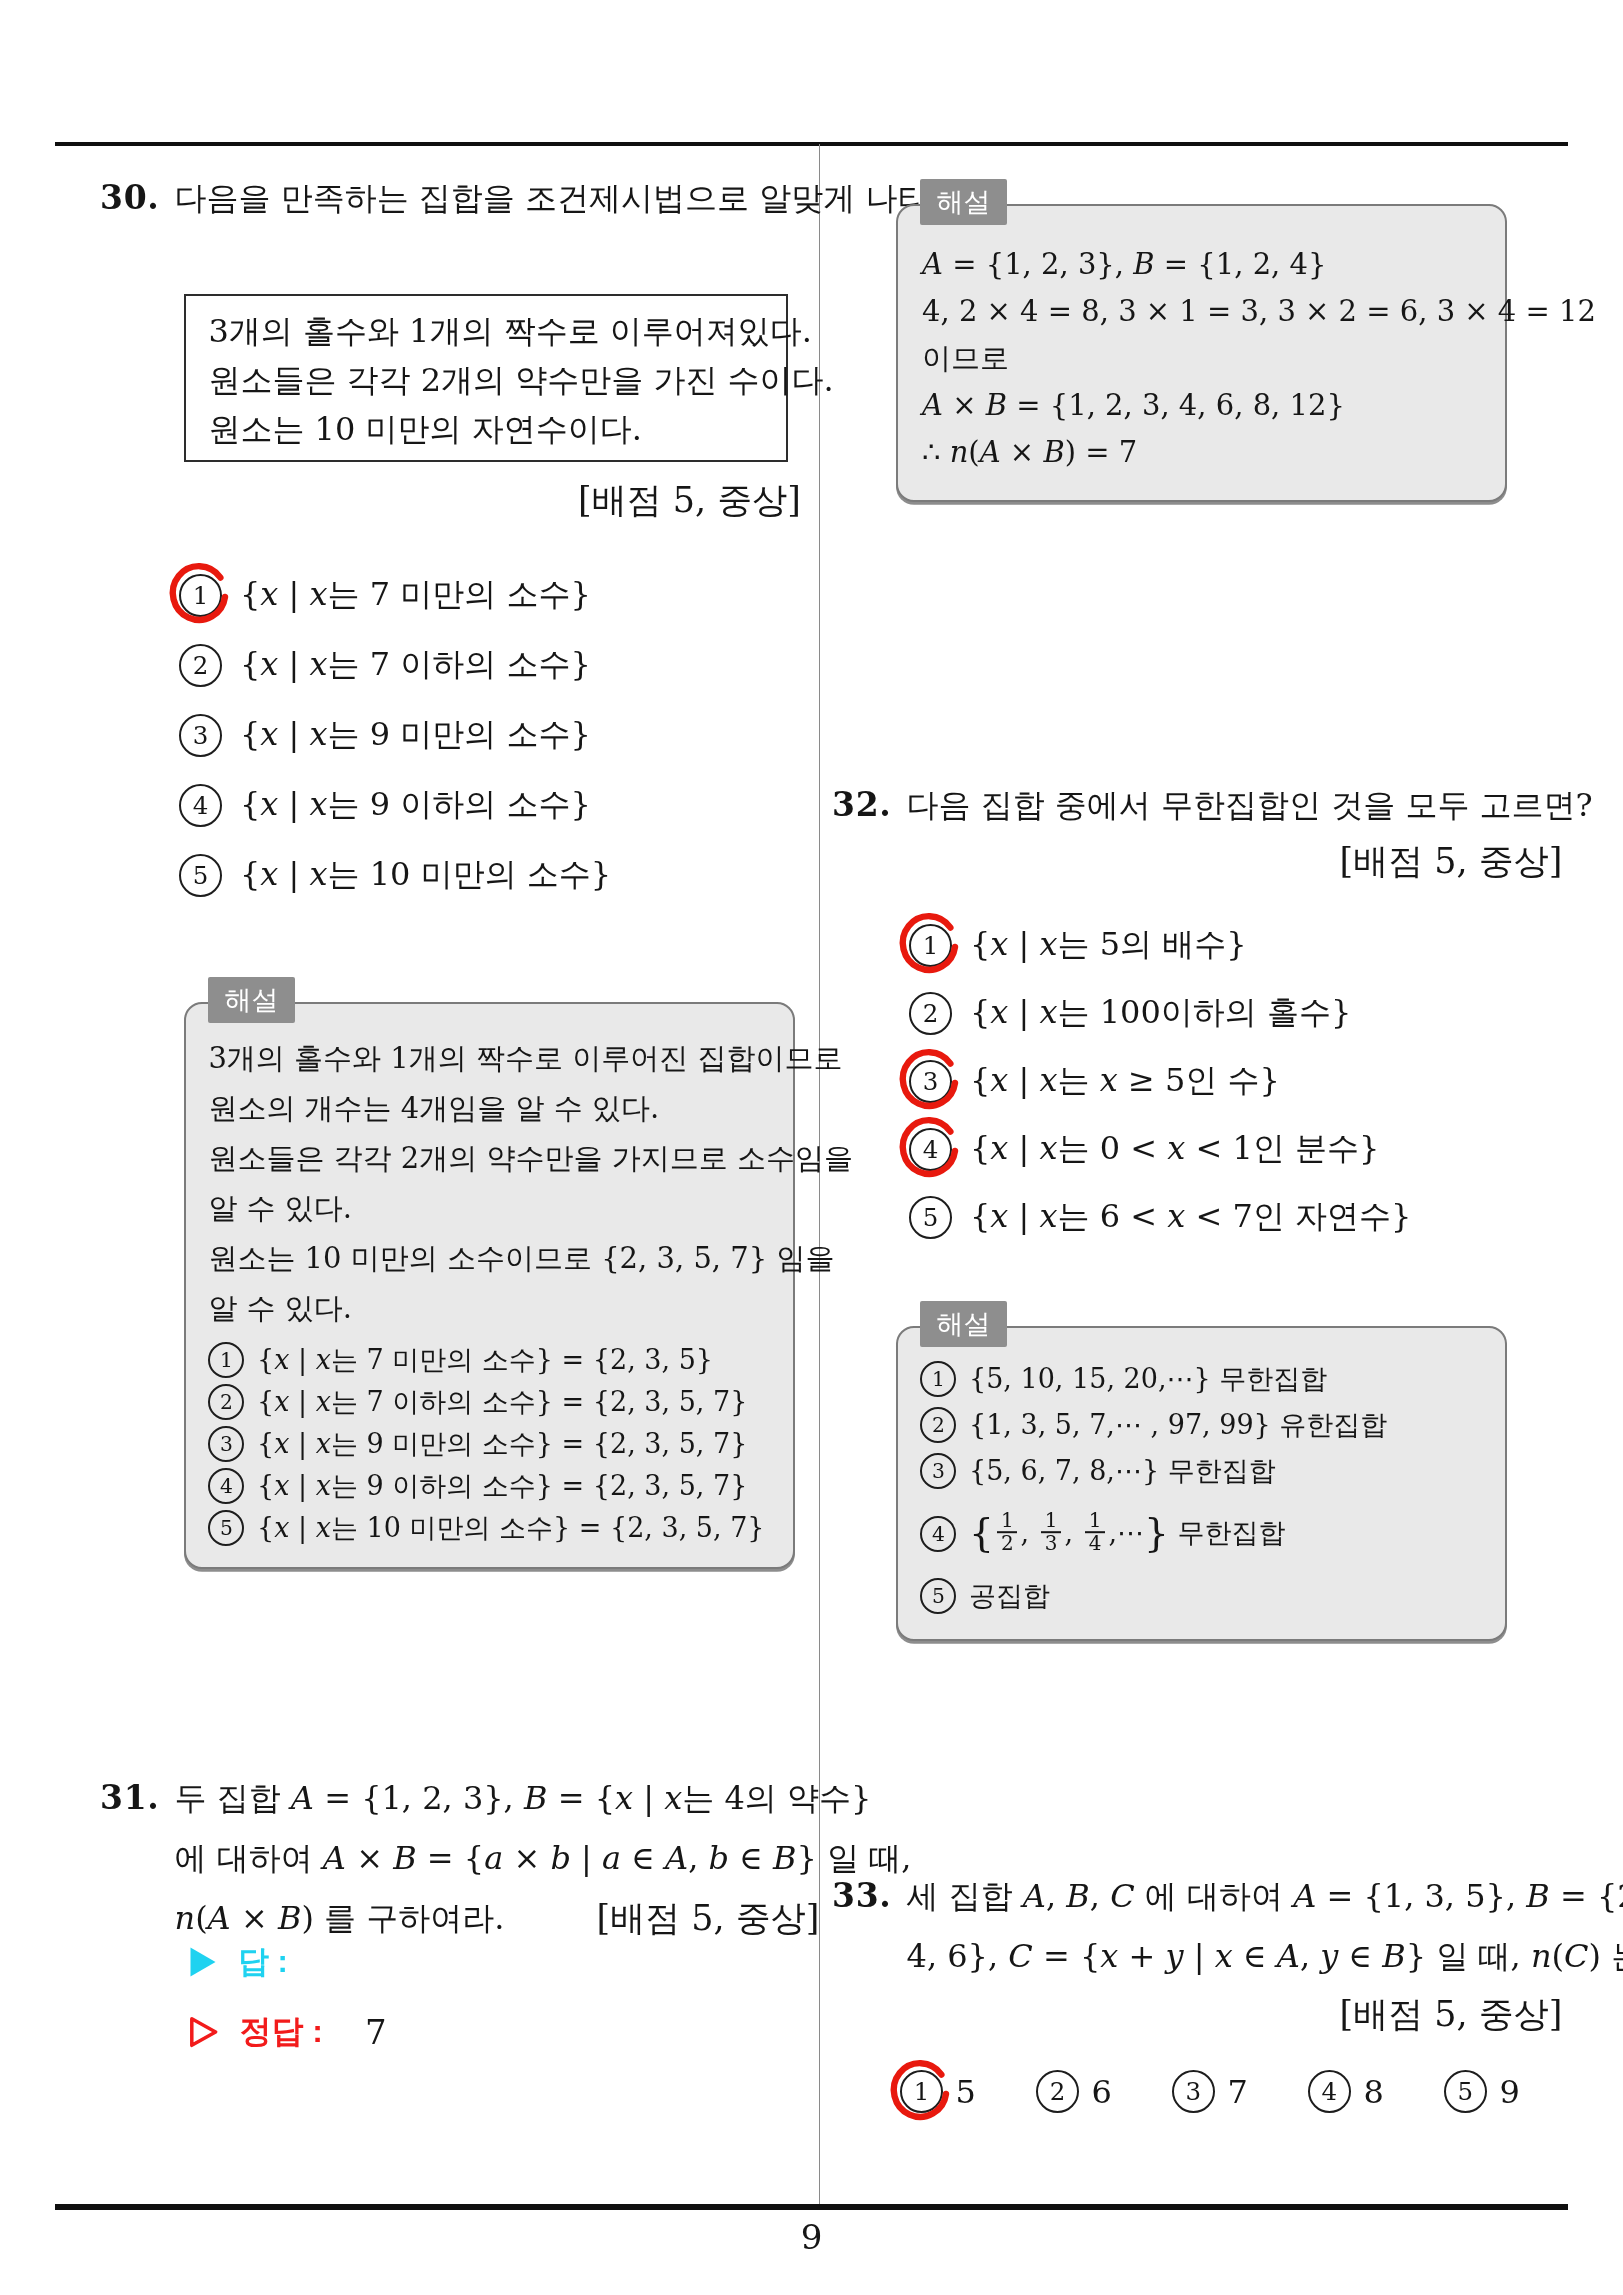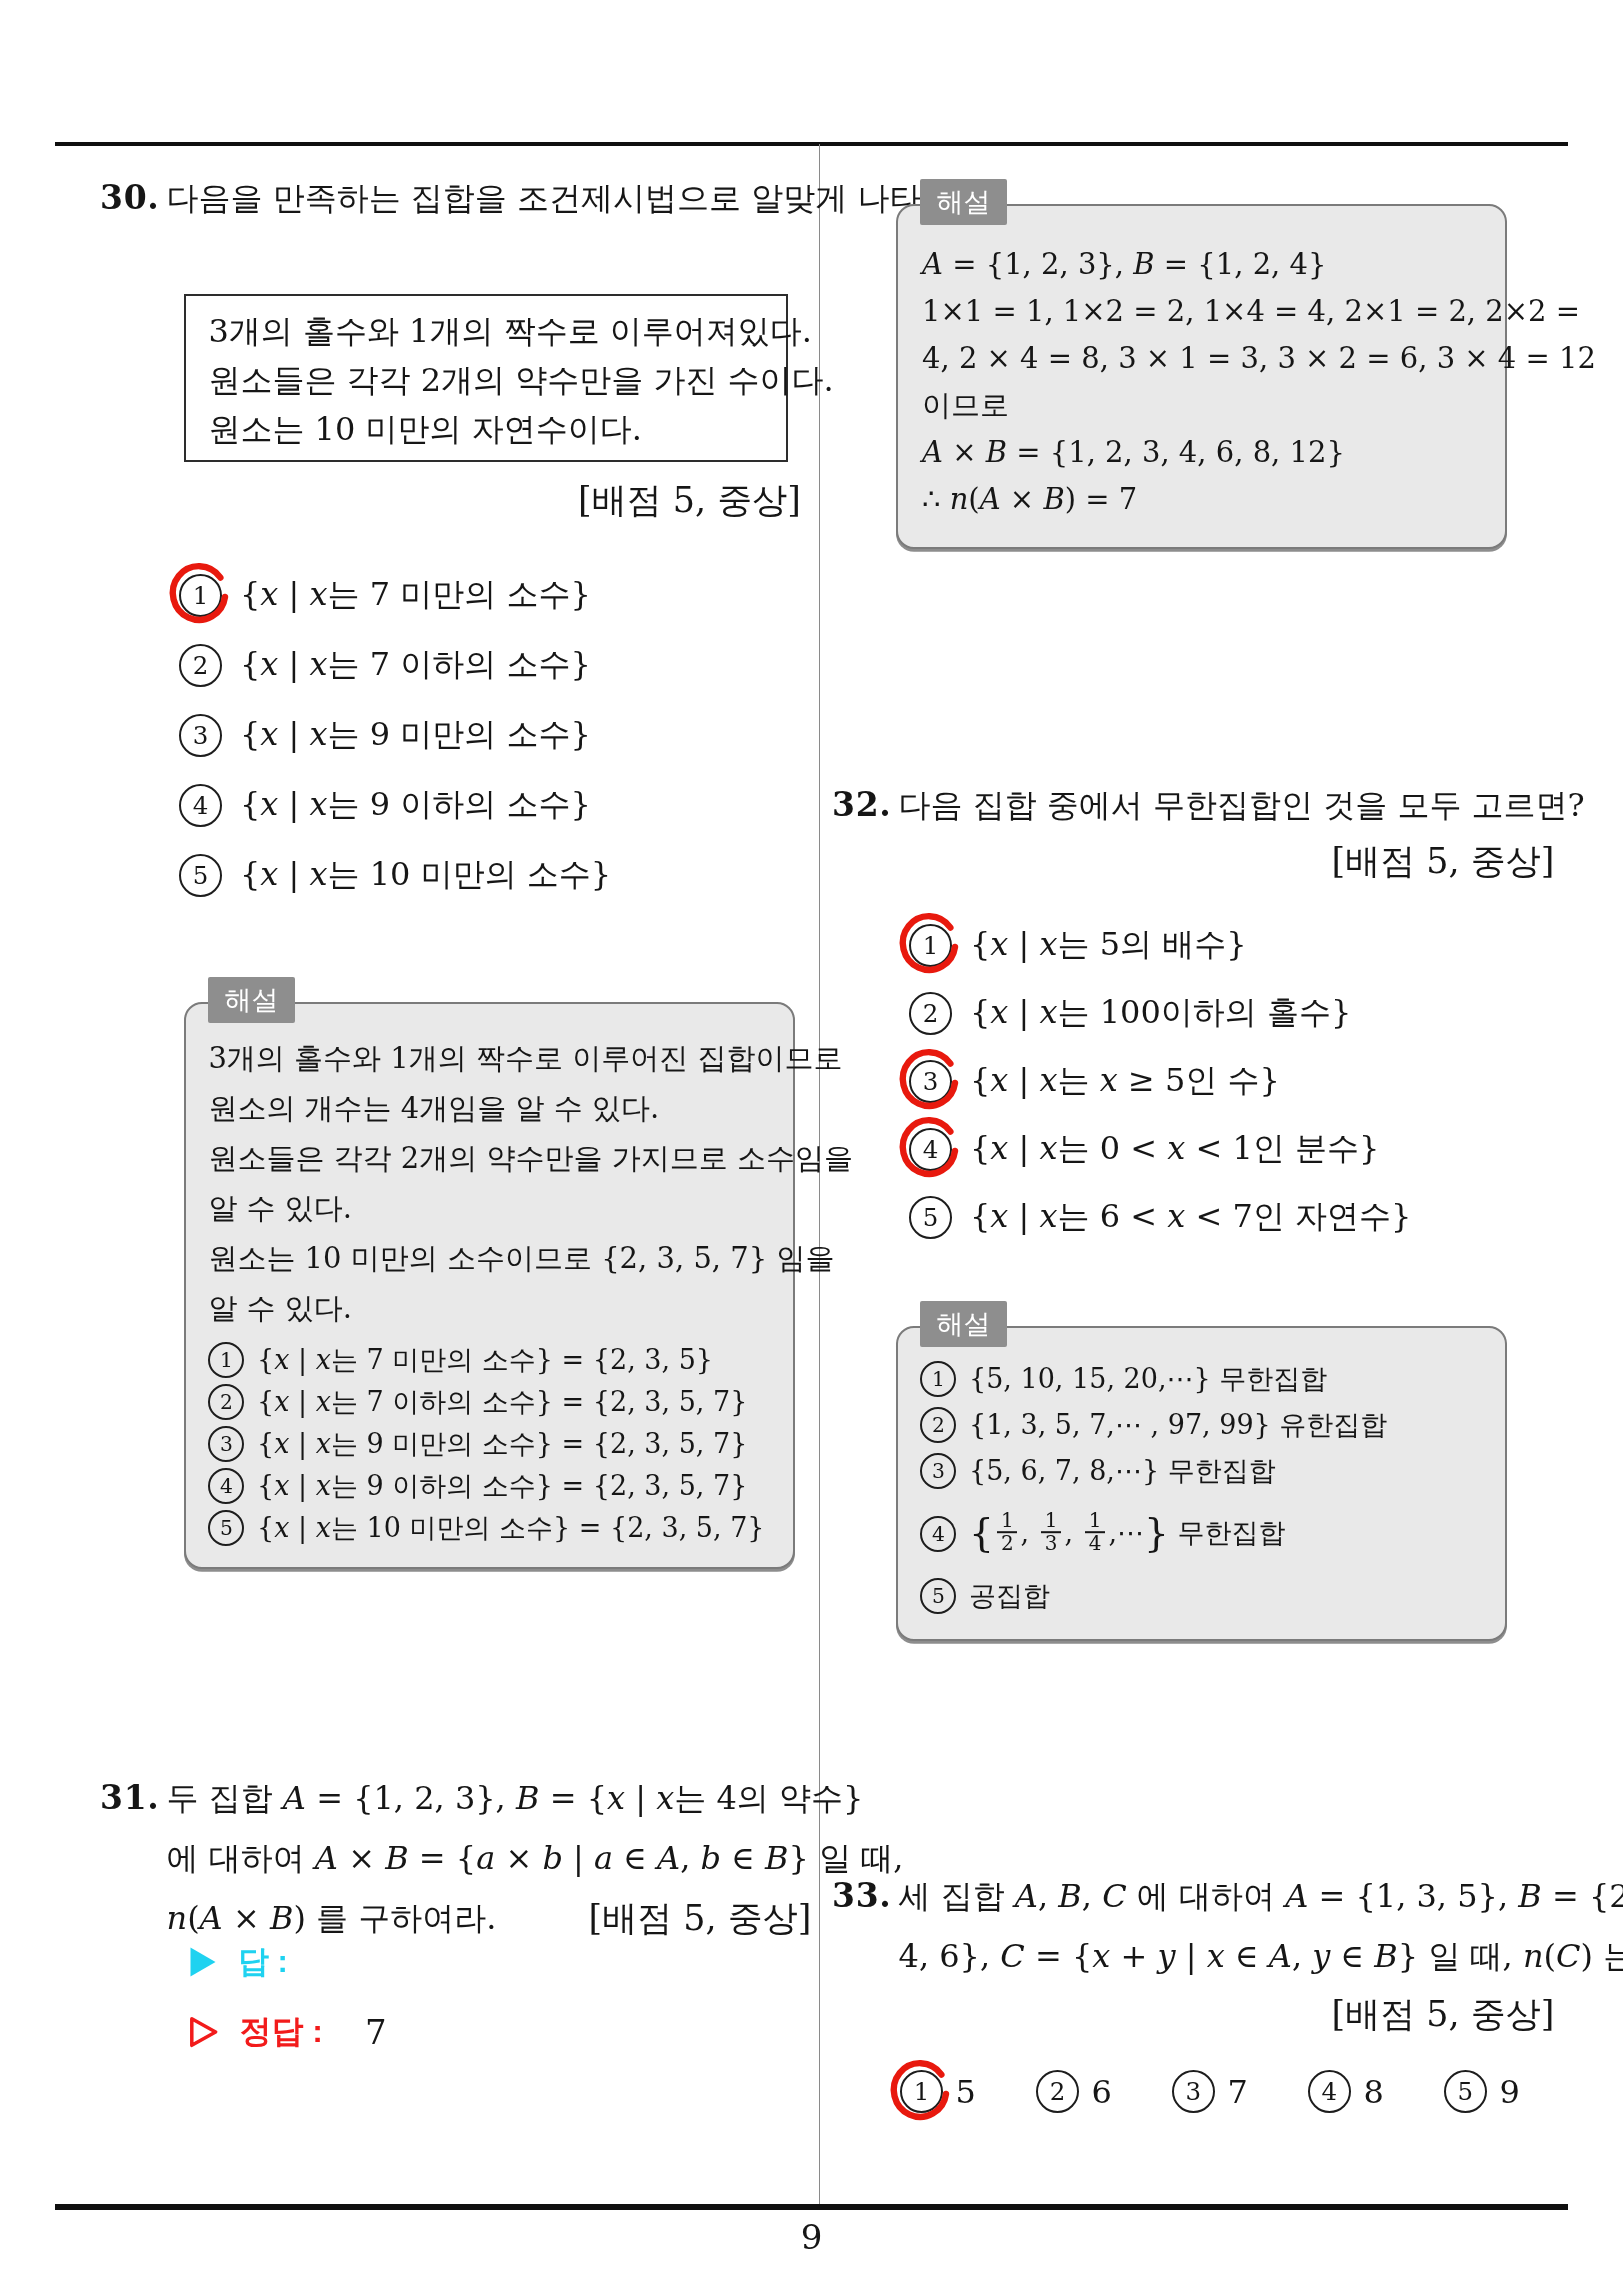--- a/index.html
+++ b/index.html
@@ -16,21 +16,21 @@
   .seg-m{font-style:italic;}
   .seg-u{border-bottom:2.8px solid #161616;padding-bottom:1.4px;}
   .seg-b{font-size:1.45em;vertical-align:-0.10em;}
   .frac{display:inline-flex;flex-direction:column;align-items:center;vertical-align:middle;
         margin:0 3.5px;line-height:1.05;font-size:0.74em;transform:translateY(-2.8px);}
   .frac .fd{border-top:2.1px solid #161616;padding:0 3.5px;}
   .frac .fn{padding:0 3.5px;}
 
   
   .problem{position:absolute;}
-  .q-head{display:flex;align-items:flex-start;gap:7px;}
+  .q-head{display:flex;align-items:flex-start;gap:15px;}
   .q-num{font-weight:700;font-size:33px;line-height:56px;letter-spacing:0.7px;}
   .q-line{font-size:32px;line-height:56px;white-space:nowrap;}
   .points{font-size:35px;white-space:nowrap;}
 
   
   .choice{display:flex;align-items:center;gap:18px;font-size:32px;height:70px;}
   .choice-text{white-space:nowrap;}
   .marker{display:inline-flex;align-items:center;justify-content:center;flex:none;
           width:39px;height:39px;border:2.1px solid #1d1d1d;border-radius:50%;
           font-size:24.5px;position:relative;background:transparent;}
@@ -205,21 +205,20 @@
       </svg>
       <span class="ans-label red">정답 :</span>
       <span class="ans-value">7</span>
     </div>
   </div>
 
   <div id="expl31" class="expl" style="left:896px;top:179px;width:611px;">
     <div class="expl-tab">해설</div>
     <div class="expl-box">
       <div class="expl-line"><span class="seg-m">A</span><span class="seg-k"> = {1, 2, 3}, </span><span class="seg-m">B</span><span class="seg-k"> = {1, 2, 4}</span></div>
-      <div class="expl-line"><span class="seg-k">1×1 = 1, 1×2 = 2, 1×4 = 4, 2×1 = 2, 2×2 =</span></div>
       <div class="expl-line"><span class="seg-k">4, 2 × 4 = 8, 3 × 1 = 3, 3 × 2 = 6, 3 × 4 = 12</span></div>
       <div class="expl-line"><span class="seg-k">이므로</span></div>
       <div class="expl-line"><span class="seg-m">A</span><span class="seg-k"> × </span><span class="seg-m">B</span><span class="seg-k"> = {1, 2, 3, 4, 6, 8, 12}</span></div>
       <div class="expl-line"><span class="seg-k">∴ </span><span class="seg-m">n</span><span class="seg-k">(</span><span class="seg-m">A</span><span class="seg-k"> × </span><span class="seg-m">B</span><span class="seg-k">) = 7</span></div>
     </div>
   </div>
 
   <section class="problem" style="left:832px;top:777px;width:717px;">
     <div class="q-head">
       <span class="q-num">32.</span>

